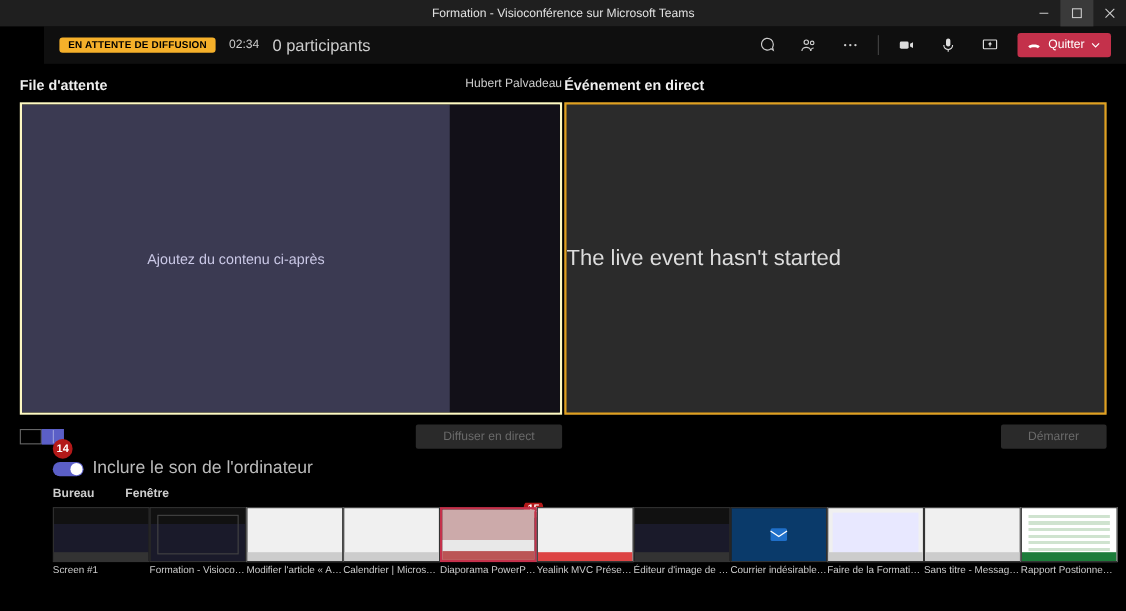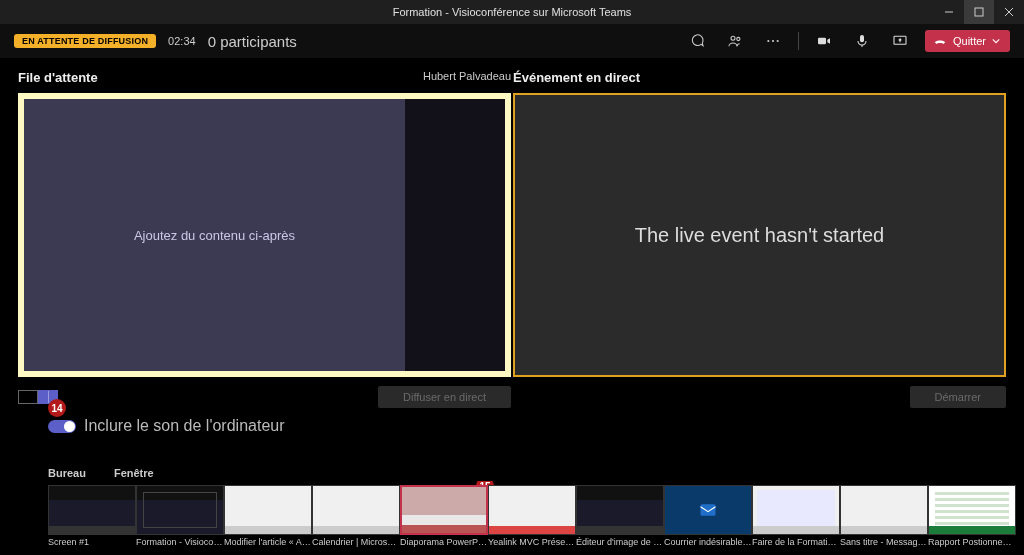--- a/index.html
+++ b/index.html
@@ -33,20 +33,21 @@
     color: #ccc; font-size: 11px;
   }
   .win-btn.active { background: #3a3a3a; }
   .topbar {
     height: 34px;
     background: #0f0f0f;
     display: flex;
     align-items: center;
     padding: 0 14px;
     gap: 12px;
+    margin-left: 40px;
   }
   .status-pill {
     background: #f5b02a;
     color: #000;
     border-radius: 3px;
     padding: 2px 8px;
     font-size: 9px;
     font-weight: 600;
     letter-spacing: 0.2px;
   }
@@ -74,37 +75,37 @@
   }
   .col { flex: 1; display: flex; flex-direction: column; }
   .col-header {
     display: flex; justify-content: space-between;
     font-size: 13px; color: #eee; font-weight: 600;
     padding-bottom: 8px;
   }
   .presenter { color: #ccc; font-weight: 400; font-size: 11px; }
   .queue-box {
     flex: 1;
-    border: 6px solid #fef9c3;
+    border: 2px solid #fef9c3;
     display: flex;
     overflow: hidden;
   }
   .queue-inner {
     flex: 1;
     background: #3b3a52;
     display: flex; align-items: center; justify-content: center;
     color: #cac8e6;
     font-size: 13px;
   }
   .queue-side { width: 100px; background: #121018; }
   .live-box {
     flex: 1;
     border: 2px solid #e0a020;
     background: #2b2b2b;
-    display: flex; align-items: center; justify-content: center;
+    display: flex; align-items: center; 
     color: #ddd;
     font-size: 20px;
     font-weight: 300;
   }
   .col-footer {
     height: 32px;
     display: flex; justify-content: space-between; align-items: center;
     padding-top: 8px;
   }
   .layout-toggle { display: flex; gap: 0; }
@@ -147,21 +148,21 @@
   .toggle::after {
     content:""; position:absolute; right:1px; top:1px;
     width:11px; height:11px; border-radius:50%; background:#fff;
   }
   .audio-label { color: #bbb; font-size: 16px; }
   .share-tabs {
     display:flex; gap: 28px;
     padding: 6px 48px 2px;
     font-size: 11px;
   }
-  .share-tab { color:#ccc; font-weight:600;margin-top:24px; }
+  .share-tab { color:#ccc; font-weight:600; }
   .thumbs {
     display: flex; gap: 0;
     padding: 4px 48px 0;
     overflow: hidden;
   }
   .thumb {
     width: 88px;
     display:flex; flex-direction:column; gap:2px;
     position: relative;
   }

